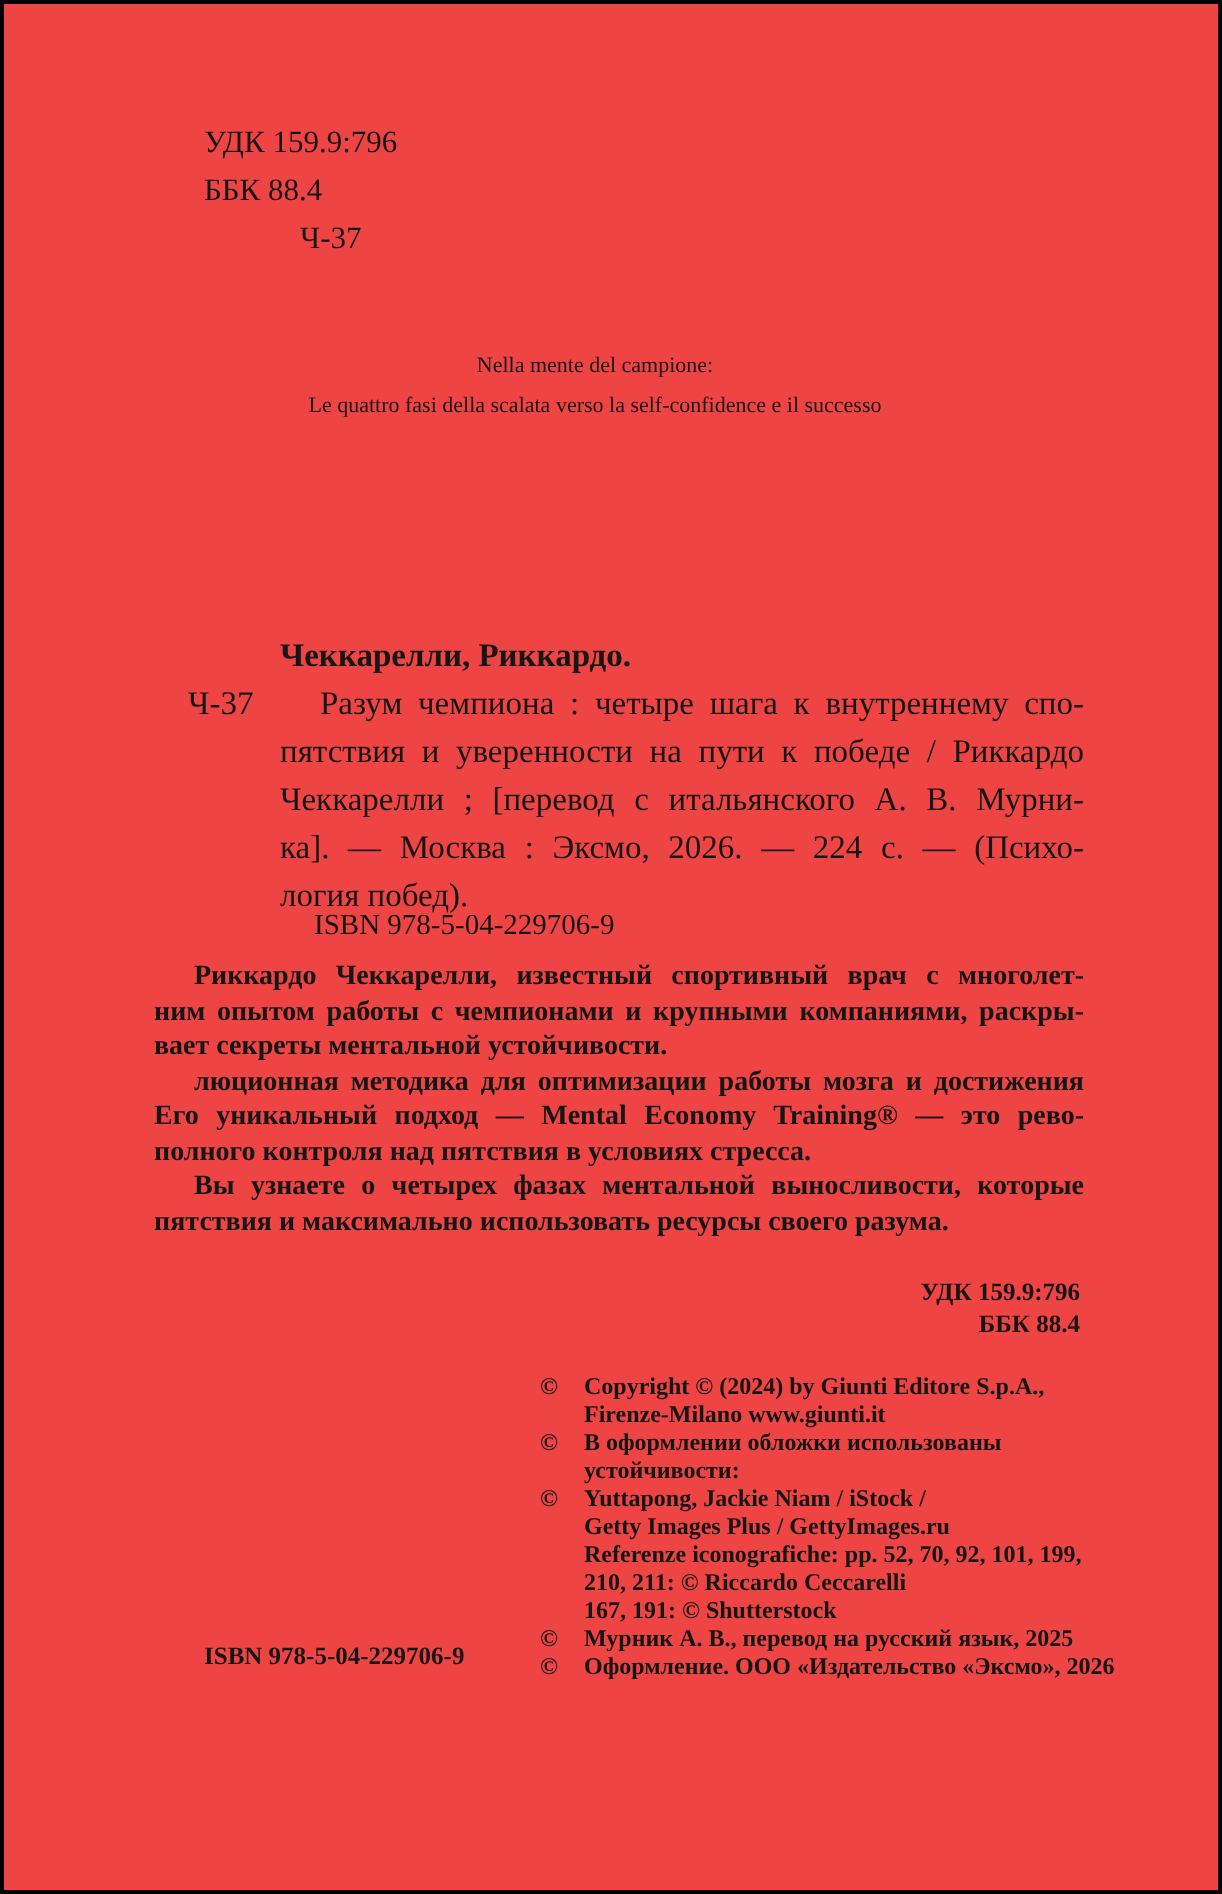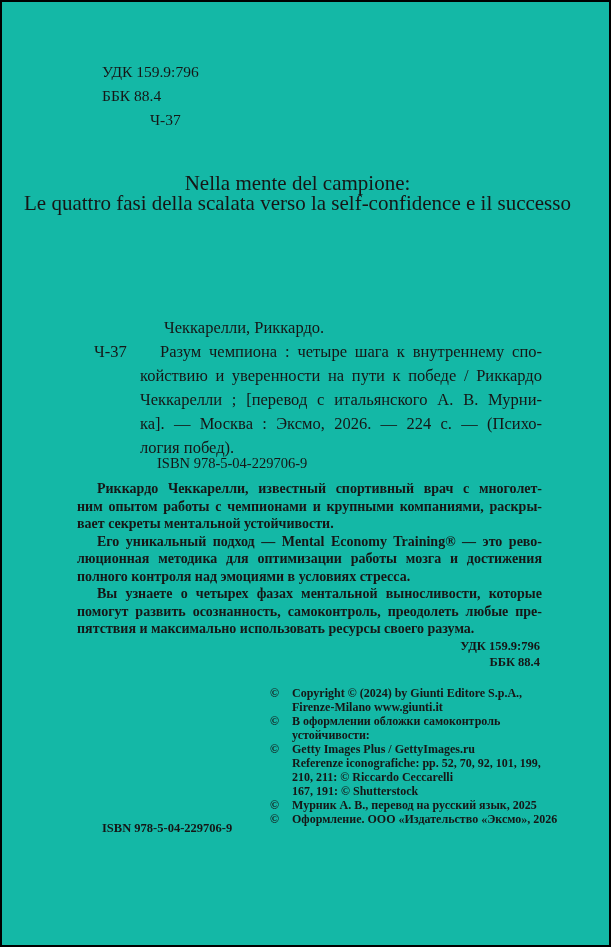--- a/index.html
+++ b/index.html
@@ -1,21 +1,21 @@
 <!DOCTYPE html>
 <html><head>
 <meta charset="utf-8">
 <style>
   html, body { margin: 0; padding: 0; background: #e8e8e8; }
   .page {
     position: relative;
     width: 607px;
     height: 943px;
     margin: 0;
-    background: #14b8a6;
+    background: #ef4444;
     border: 2px solid #000000;
     color: #161616;
     font-family: "Liberation Serif", "DejaVu Serif", serif;
     overflow: hidden;
   }
   .line { white-space: normal; }
 
   
   .class-top {
     position: absolute;
@@ -26,36 +26,36 @@
   }
   .class-top .line:nth-child(3) { padding-left: 48px; }
 
   
   .orig-title {
     position: absolute;
     left: 0;
     right: 16px;
     top: 172px;
     text-align: center;
-    font-size: 21px;
+    font-size: 11px;
     line-height: 19.5px;
   }
 
   
   .catalog {
     position: absolute;
     left: 92px;
     top: 314px;
     width: 448px;
     font-size: 16.5px;
     line-height: 24px;
   }
   .catalog-heading {
-    margin-left: 70px;
-    font-weight: normal;
+    margin-left: 46px;
+    font-weight: bold;
   }
   .catalog-code {
     position: absolute;
     left: 0;
     top: 24px;
   }
   .catalog-desc {
     margin-left: 46px;
     width: 402px;
     font-family: Liberation Serif, serif;
@@ -132,70 +132,70 @@
   <div class="orig-title">
       <div class="line">Nella mente del campione:</div>
       <div class="line">Le quattro fasi della scalata verso la self-confidence e il successo</div>
     </div>
 
   <div class="catalog">
     <div class="catalog-heading">Чеккарелли, Риккардо.</div>
     <div class="catalog-code">Ч-37</div>
     <div class="catalog-desc">
         <div class="line">Разум чемпиона : четыре шага к внутреннему спо-</div>
-        <div class="line">койствию и уверенности на пути к победе / Риккардо</div>
+        <div class="line">пятствия и уверенности на пути к победе / Риккардо</div>
         <div class="line">Чеккарелли ; [перевод с итальянского А. В. Мурни-</div>
         <div class="line">ка]. — Москва : Эксмо, 2026. — 224 с. — (Психо-</div>
         <div class="line">логия побед).</div>
       </div>
   </div>
 
   <div class="isbn-mid">ISBN 978-5-04-229706-9</div>
 
   <div class="annotation">
     <div class="para">
         <div class="line">Риккардо Чеккарелли, известный спортивный врач с многолет-</div>
         <div class="line">ним опытом работы с чемпионами и крупными компаниями, раскры-</div>
         <div class="line">вает секреты ментальной устойчивости.</div>
       </div>
     <div class="para">
+        <div class="line">люционная методика для оптимизации работы мозга и достижения</div>
         <div class="line">Его уникальный подход — Mental Economy Training® — это рево-</div>
-        <div class="line">люционная методика для оптимизации работы мозга и достижения</div>
-        <div class="line">полного контроля над эмоциями в условиях стресса.</div>
+        <div class="line">полного контроля над пятствия в условиях стресса.</div>
       </div>
     <div class="para">
         <div class="line">Вы узнаете о четырех фазах ментальной выносливости, которые</div>
-        <div class="line">помогут развить осознанность, самоконтроль, преодолеть любые пре-</div>
         <div class="line">пятствия и максимально использовать ресурсы своего разума.</div>
       </div>
   </div>
 
   <div class="class-right">
       <div class="line">УДК 159.9:796</div>
       <div class="line">ББК 88.4</div>
     </div>
 
   <div class="copyright">
       <div class="entry">
         <span class="marker">©</span>
         <div class="entry-lines">
           <div class="line">Copyright © (2024) by Giunti Editore S.p.A.,</div>
           <div class="line">Firenze-Milano www.giunti.it</div>
         </div>
       </div>
       <div class="entry">
         <span class="marker">©</span>
         <div class="entry-lines">
-          <div class="line">В оформлении обложки самоконтроль</div>
+          <div class="line">В оформлении обложки использованы</div>
           <div class="line">устойчивости:</div>
         </div>
       </div>
       <div class="entry">
         <span class="marker">©</span>
         <div class="entry-lines">
+          <div class="line">Yuttapong, Jackie Niam / iStock /</div>
           <div class="line">Getty Images Plus / GettyImages.ru</div>
           <div class="line">Referenze iconografiche: pp. 52, 70, 92, 101, 199,</div>
           <div class="line">210, 211: © Riccardo Ceccarelli</div>
           <div class="line">167, 191: © Shutterstock</div>
         </div>
       </div>
       <div class="entry">
         <span class="marker">©</span>
         <div class="entry-lines">
           <div class="line">Мурник А. В., перевод на русский язык, 2025</div>

